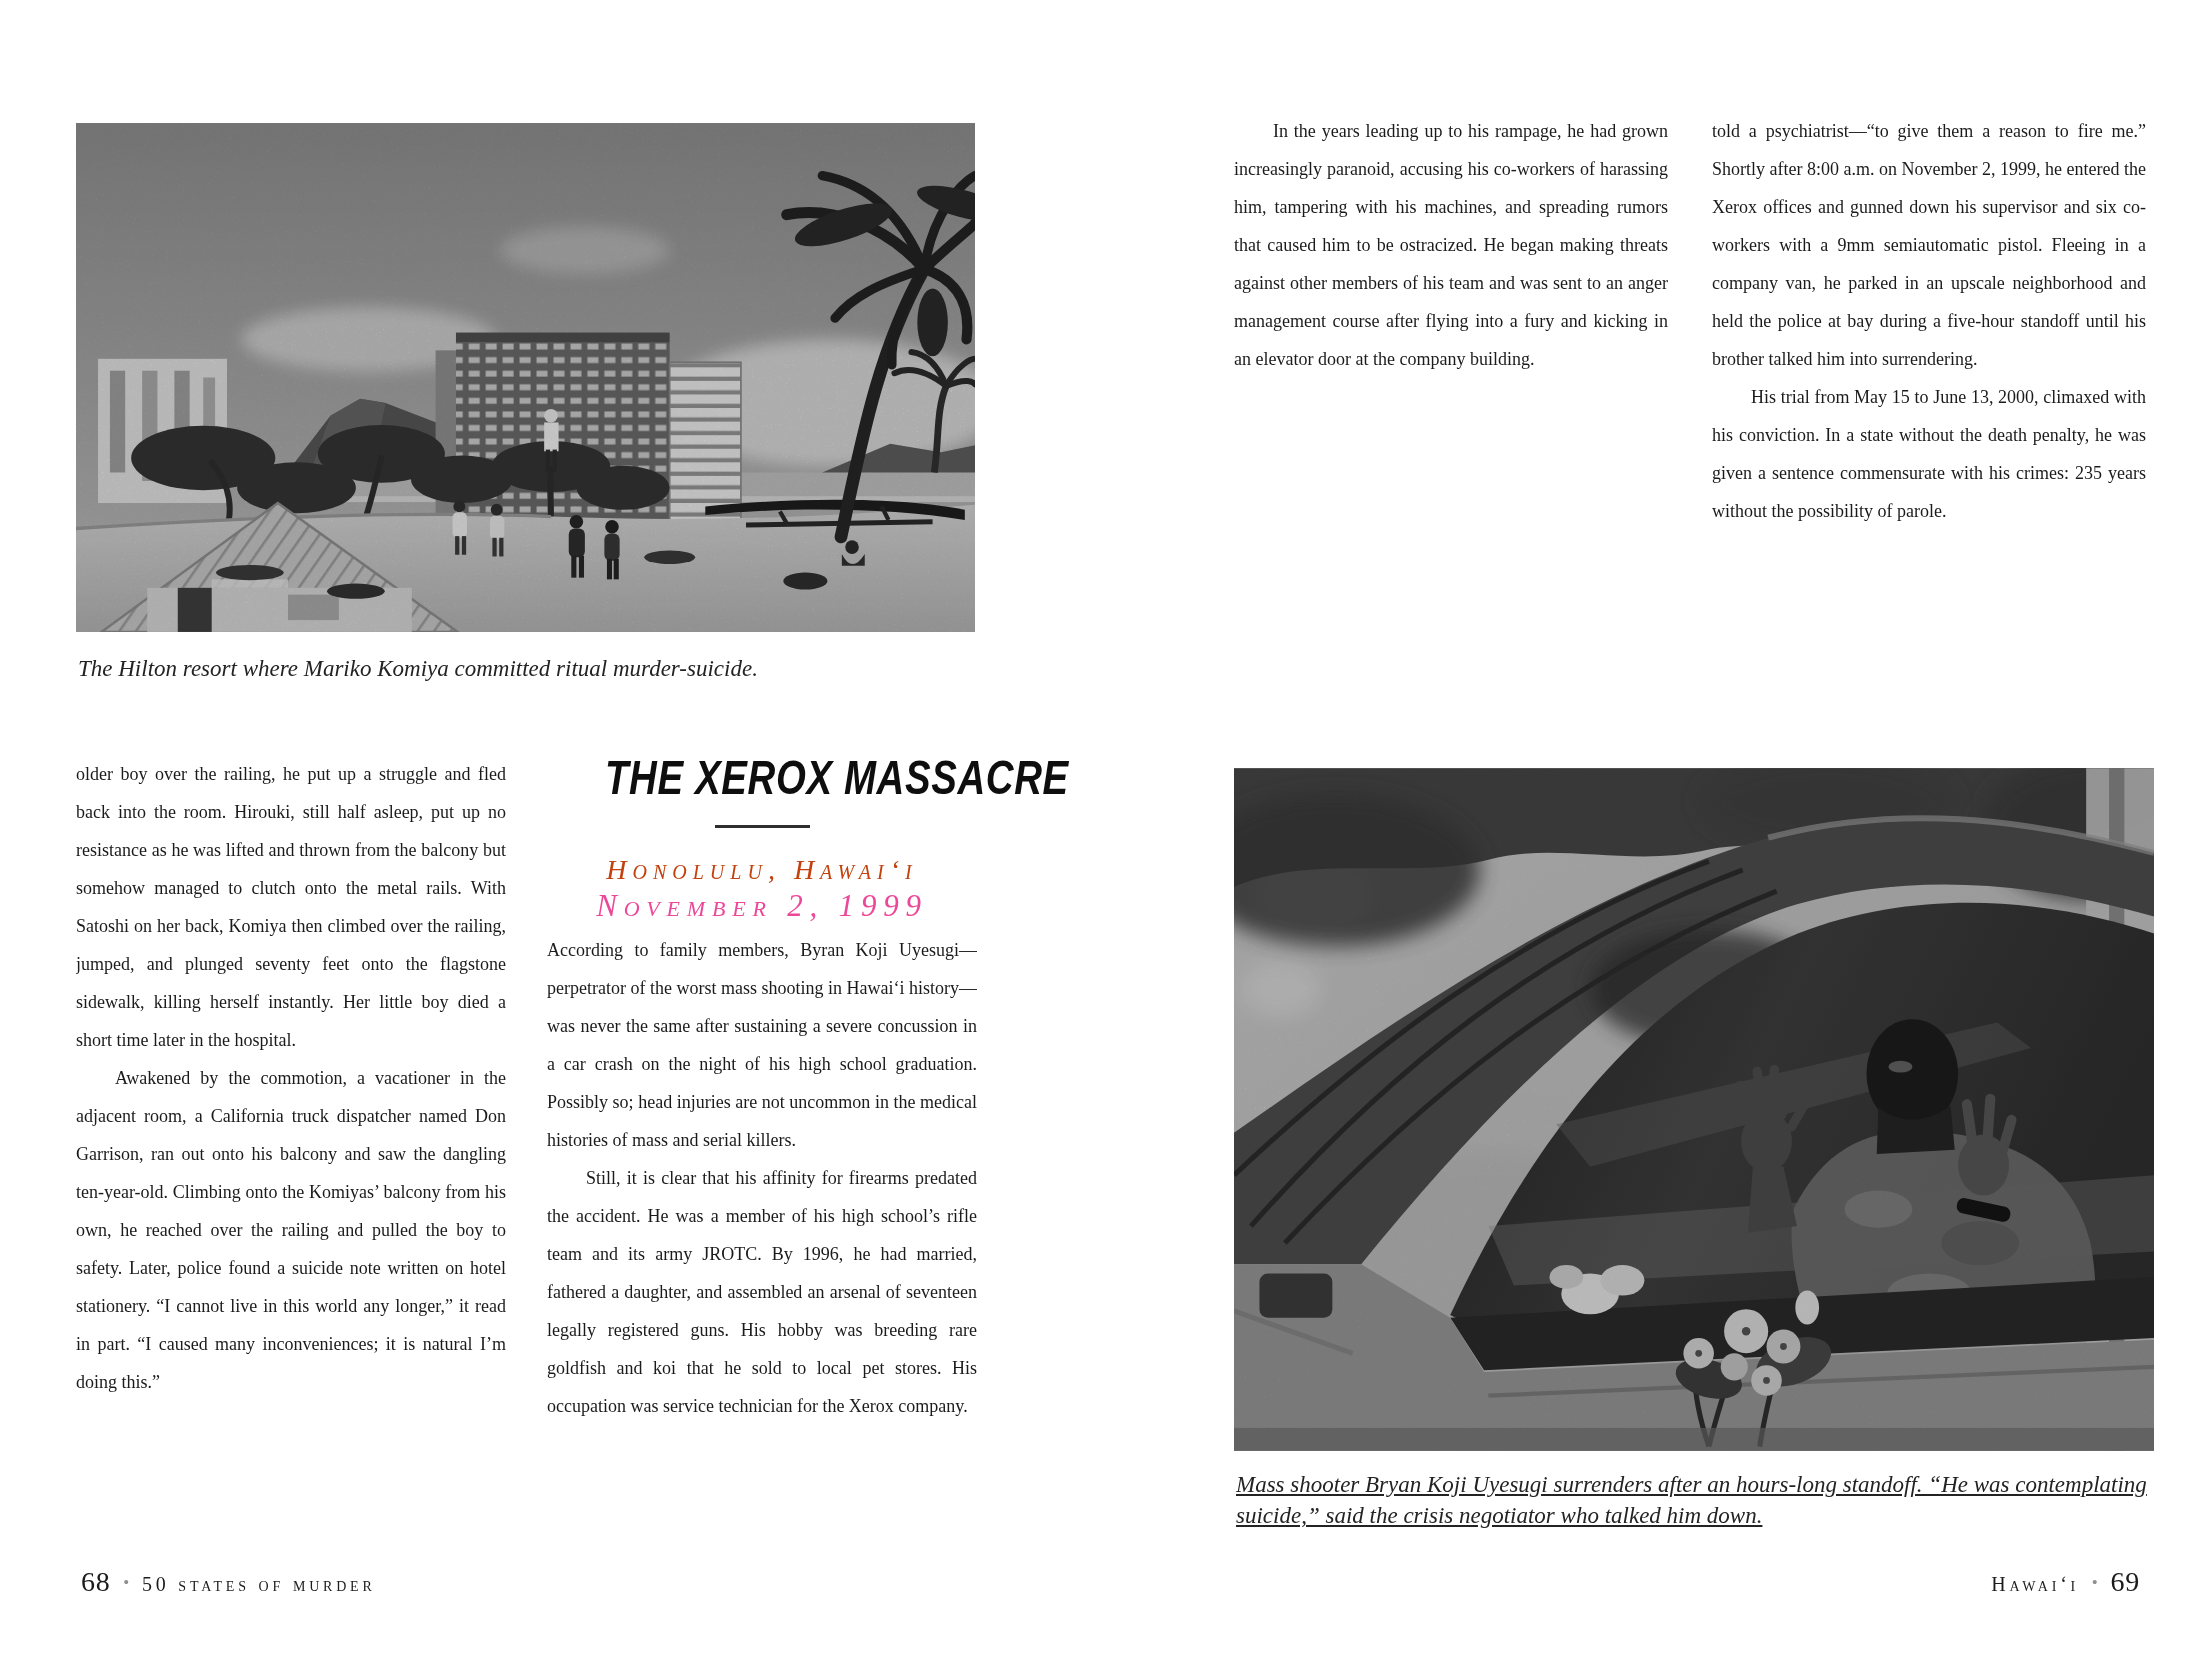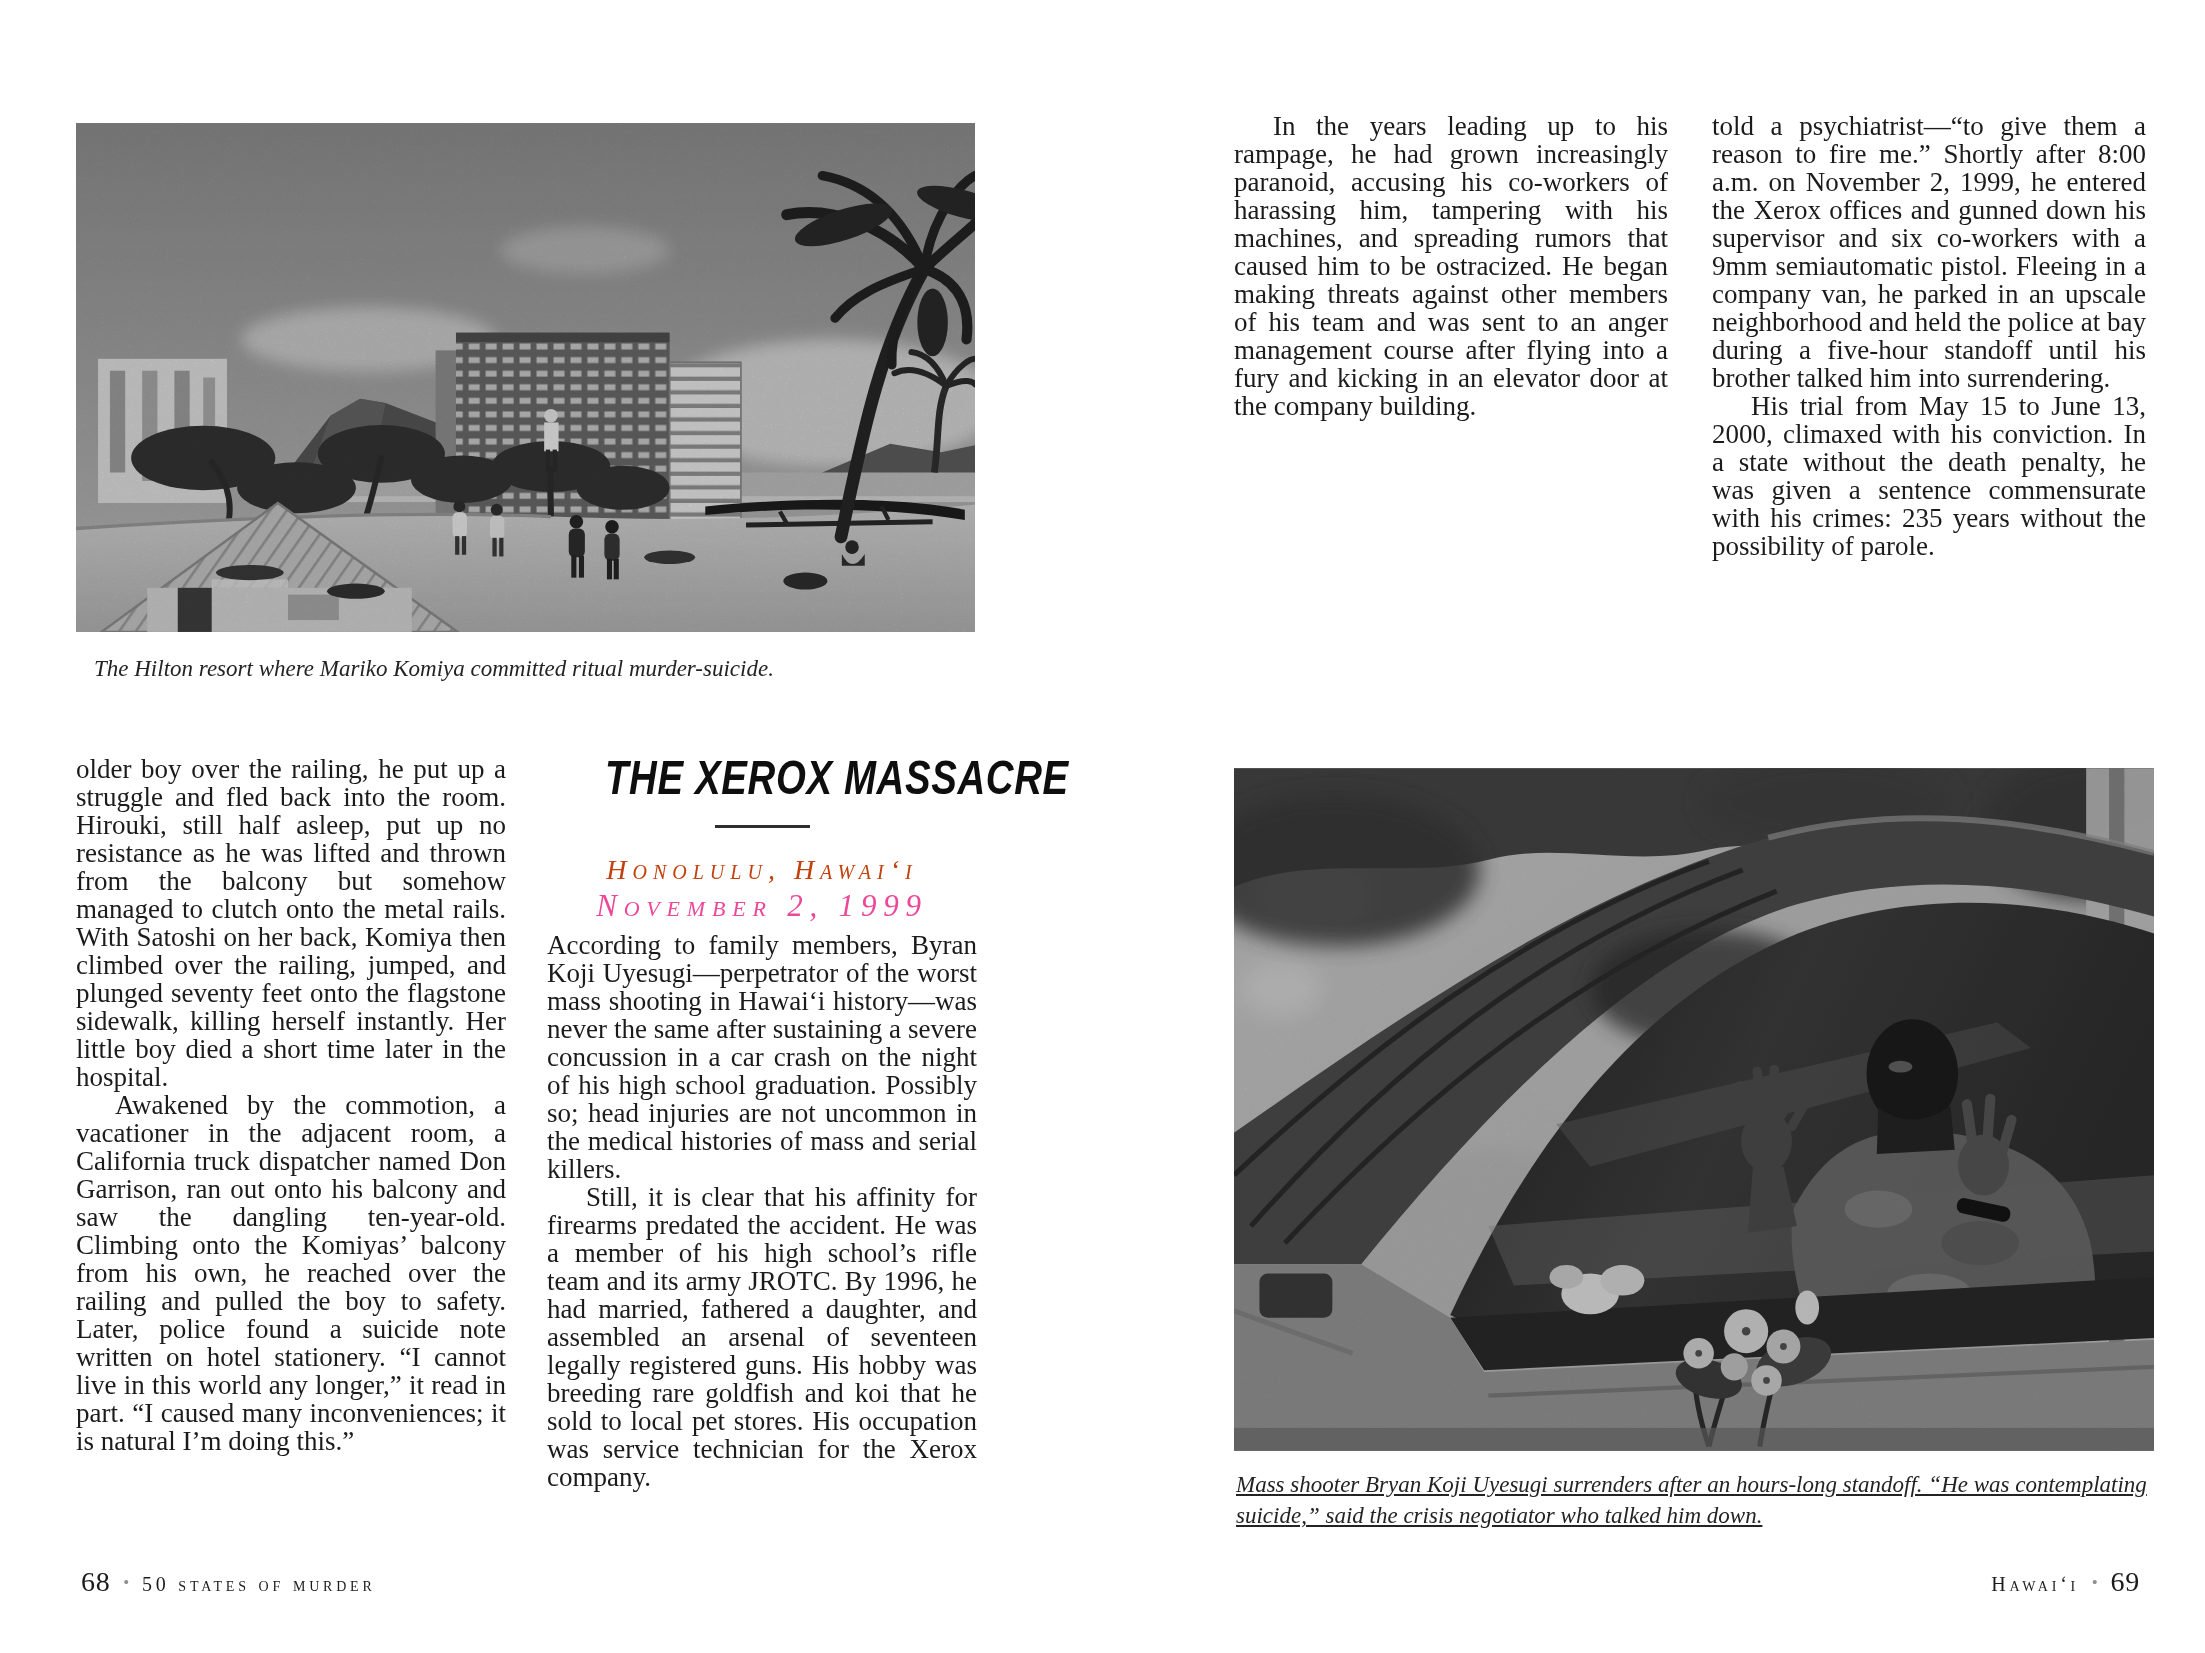--- a/index.html
+++ b/index.html
@@ -13,21 +13,21 @@
 
   .photo{position:absolute;overflow:hidden;background:#bdbdbd;}
   .photo svg{display:block;width:100%;height:100%;}
 
   .caption{
     position:absolute;font-style:italic;font-size:23px;line-height:31px;color:#232323;
     text-align:left;
   }
 
   .bodycol{
-    position:absolute;text-align:justify;font-size:27px;line-height:28px;
+    position:absolute;text-align:justify;font-size:18px;line-height:38px;
     overflow:hidden;hyphens:auto;font-family:Liberation Serif, serif;
   }
   .bodycol p{margin:0;padding:0;}
   .bodycol p.ind{text-indent:39px;}
 
   .art-head{position:absolute;text-align:center;color:#101010;font-style:italic;}
   .art-title{
     display:inline-block;font-family:"Liberation Sans","DejaVu Sans",sans-serif;
     font-weight:700;font-size:48px;line-height:1.05;white-space:nowrap;
     transform:scaleX(0.8);transform-origin:50% 50%;letter-spacing:0.8px;color:#0e0e0e;
@@ -182,21 +182,21 @@
         <ellipse cx="330" cy="552" rx="34" ry="9" fill="#333333"></ellipse>
         <ellipse cx="700" cy="512" rx="30" ry="8" fill="#3a3a3a"></ellipse>
         <ellipse cx="860" cy="540" rx="26" ry="10" fill="#2f2f2f"></ellipse>
         <circle cx="915" cy="500" r="8" fill="#2b2b2b"></circle>
           <path d="M903,508 Q915,532 930,508 L930,522 L903,522 Z" fill="#303030"></path>
       </g>
       <rect width="1060" height="600" filter="url(#lpgrain)" opacity="0.18"></rect>
     </svg>
   </figure>
 
-  <div class="caption" style="left:94px;top:653px;width:897px;">The Hilton resort where Mariko Komiya committed ritual murder-suicide.</div>
+  <div class="caption" style="left:78px;top:653px;width:897px;">The Hilton resort where Mariko Komiya committed ritual murder-suicide.</div>
 
   <div class="bodycol" style="left:76px;top:755px;width:430px;height:793px;">
     <p>older boy over the railing, he put up a struggle and fled back into the room. Hirouki, still half asleep, put up no resistance as he was lifted and thrown from the balcony but somehow managed to clutch onto the metal rails. With Satoshi on her back, Komiya then climbed over the railing, jumped, and plunged seventy feet onto the flagstone sidewalk, killing herself instantly. Her little boy died a short time later in the hospital.</p>
     <p class="ind">Awakened by the commotion, a vacationer in the adjacent room, a California truck dispatcher named Don Garrison, ran out onto his balcony and saw the dangling ten-year-old. Climbing onto the Komiyas’ balcony from his own, he reached over the railing and pulled the boy to safety. Later, police found a suicide note written on hotel stationery. “I cannot live in this world any longer,” it read in part. “I caused many inconveniences; it is natural I’m doing this.”</p>
   </div>
 
   <div class="art-head" style="left:547px;top:753px;width:430px;">
     <div style="text-align:center;">
       <div class="art-title">THE XEROX MASSACRE</div>
     </div>

